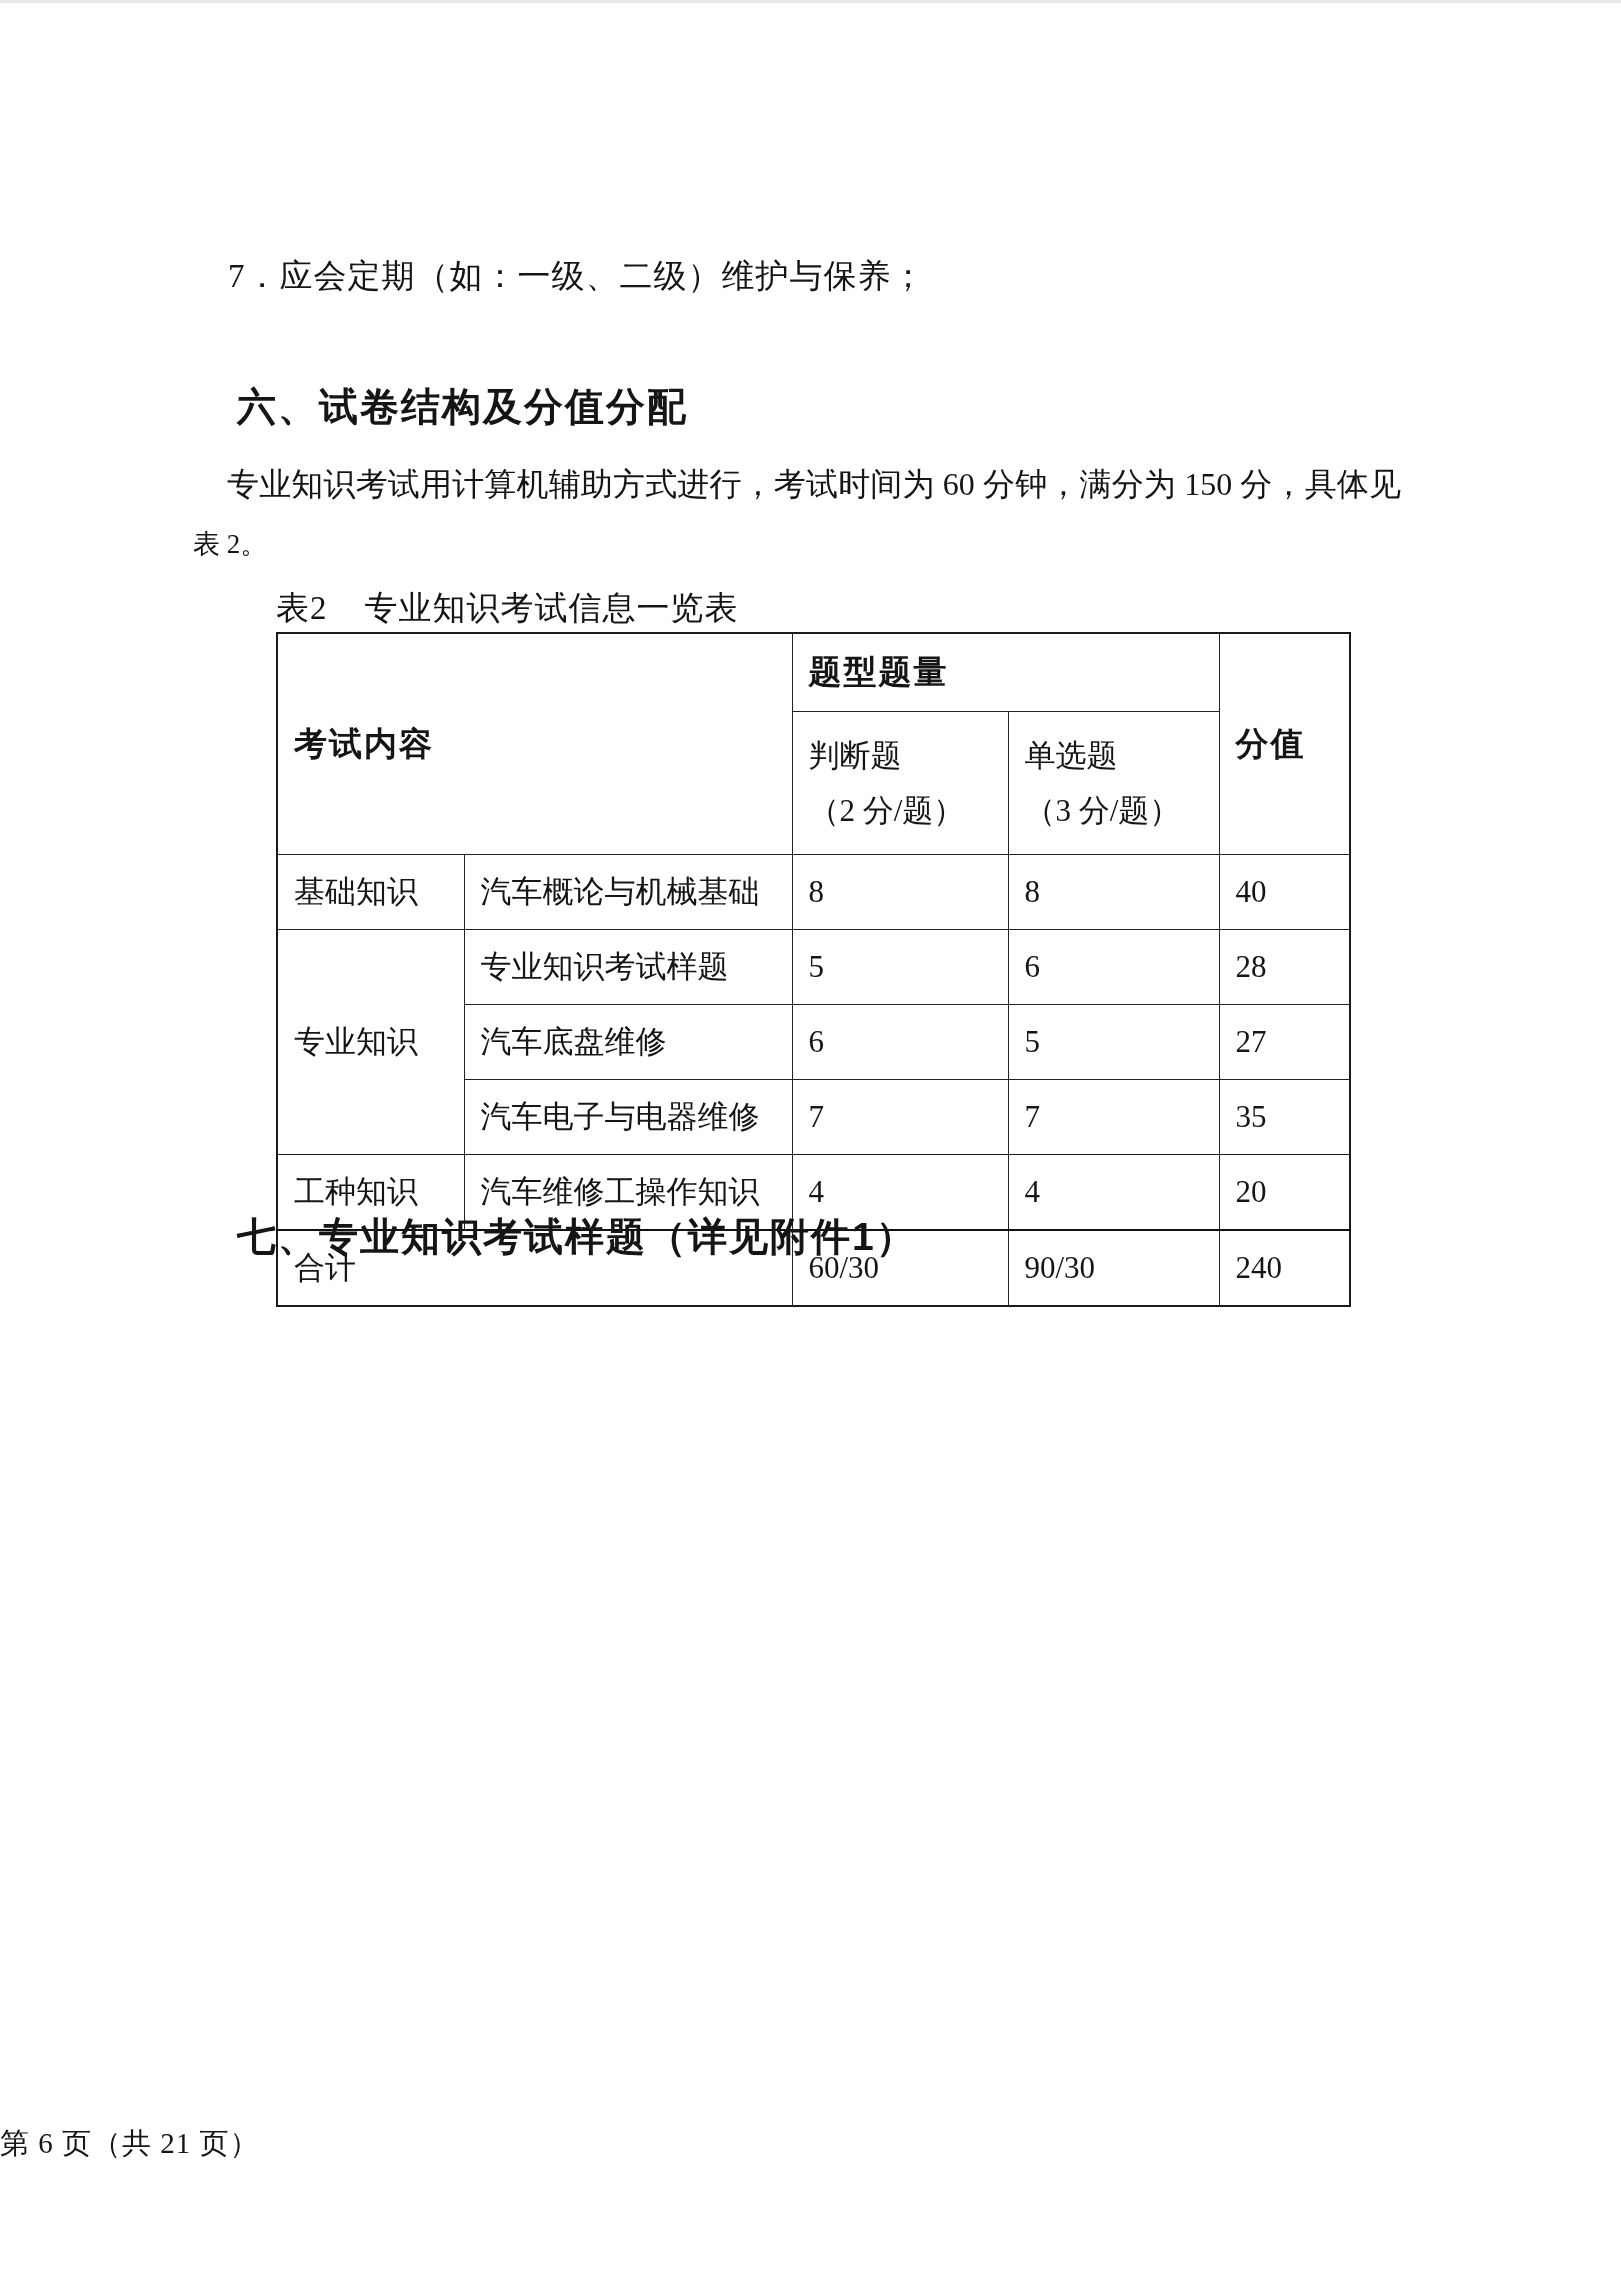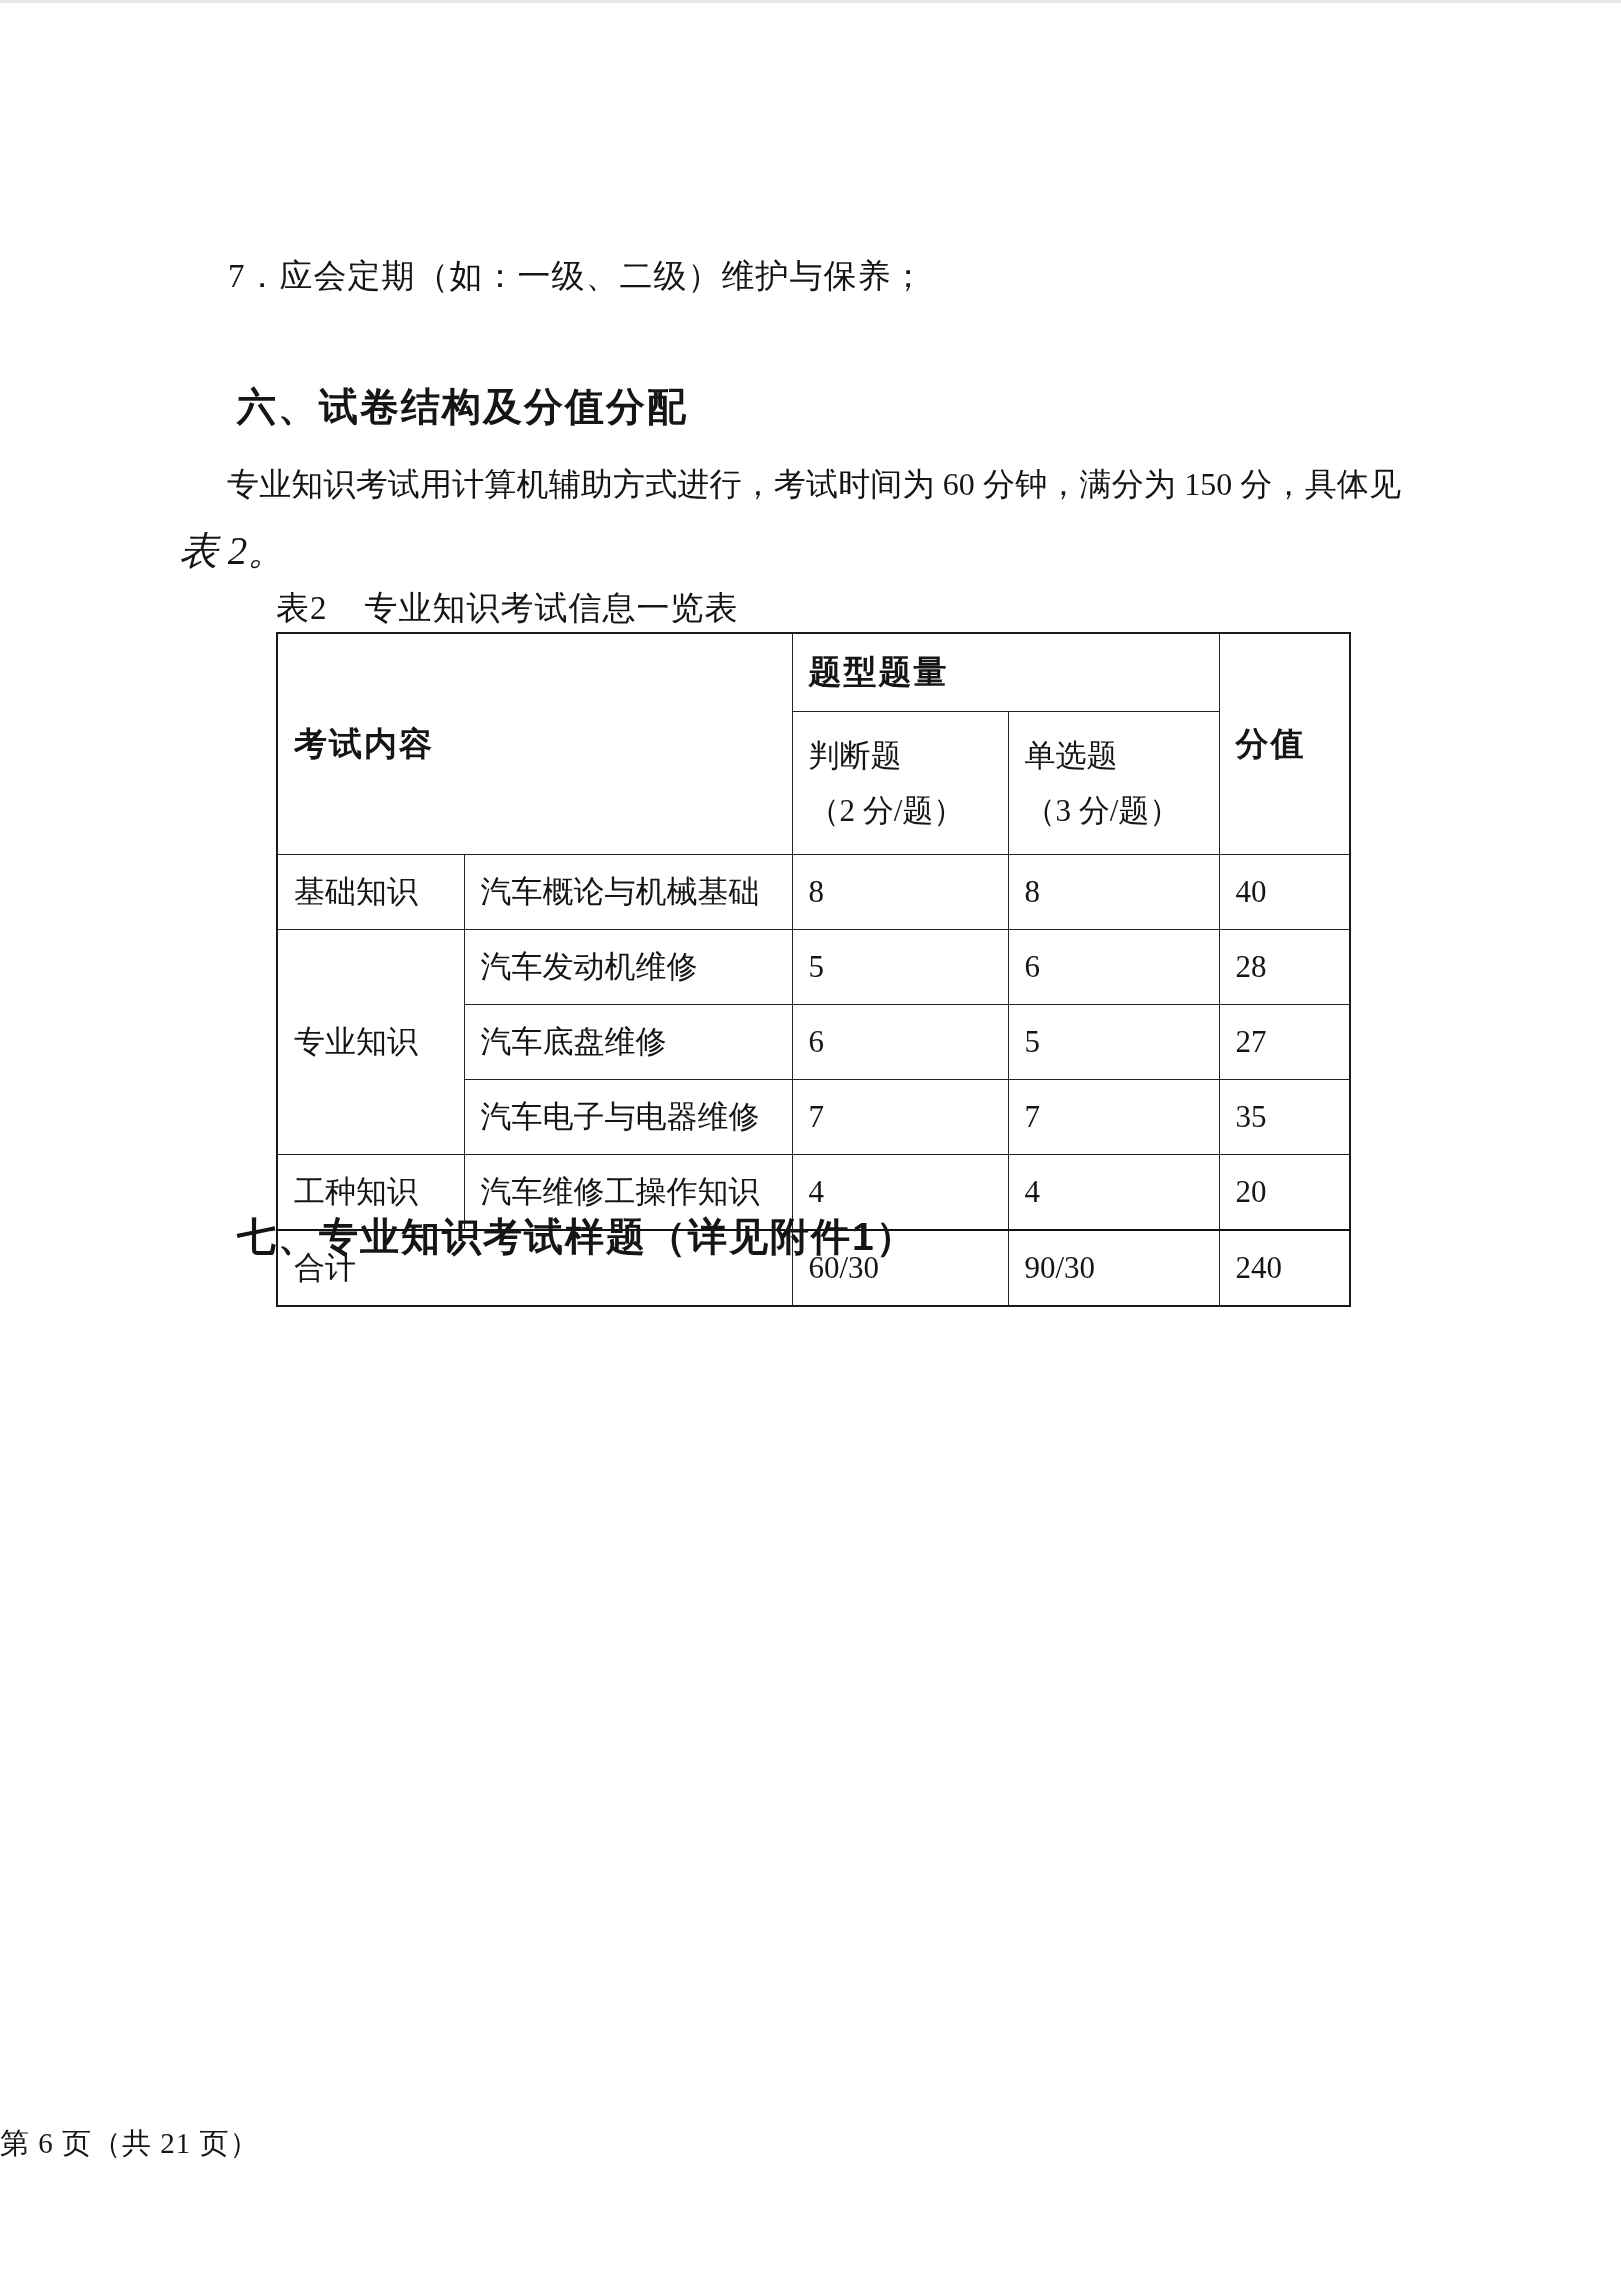--- a/index.html
+++ b/index.html
@@ -37,24 +37,23 @@
     left:193px; top:462px;
     width:1208px;
     font-size:32px;
     line-height:1.2;
     text-align:justify;
     text-align-last:justify;
     text-indent:34px;
   }
   .para-line2 {
     position:absolute;
-    left:179px; top:525px;
-    font-size:39px;
+    left:193px; top:525px;
+    font-size:27px;
     line-height:1.2;
-    font-style:italic;
   }
   .caption {
     position:absolute;
     left:276px; top:587px;
     width:1073px;
     text-align:left;
     font-size:33px;
     line-height:1.1;
     letter-spacing:1px;
   }
@@ -134,21 +133,21 @@
 
       <tr style="height:62px">
         <td>基础知识</td>
         <td>汽车概论与机械基础</td>
         <td>8</td>
         <td>8</td>
         <td>40</td>
       </tr>
       <tr style="height:62px">
         <td rowspan="3">专业知识</td>
-        <td>汽车发动机维修</td>
+        <td>专业知识考试样题</td>
         <td>5</td>
         <td>6</td>
         <td>28</td>
       </tr>
       <tr style="height:62px">
         <td>汽车底盘维修</td>
         <td>6</td>
         <td>5</td>
         <td>27</td>
       </tr>

